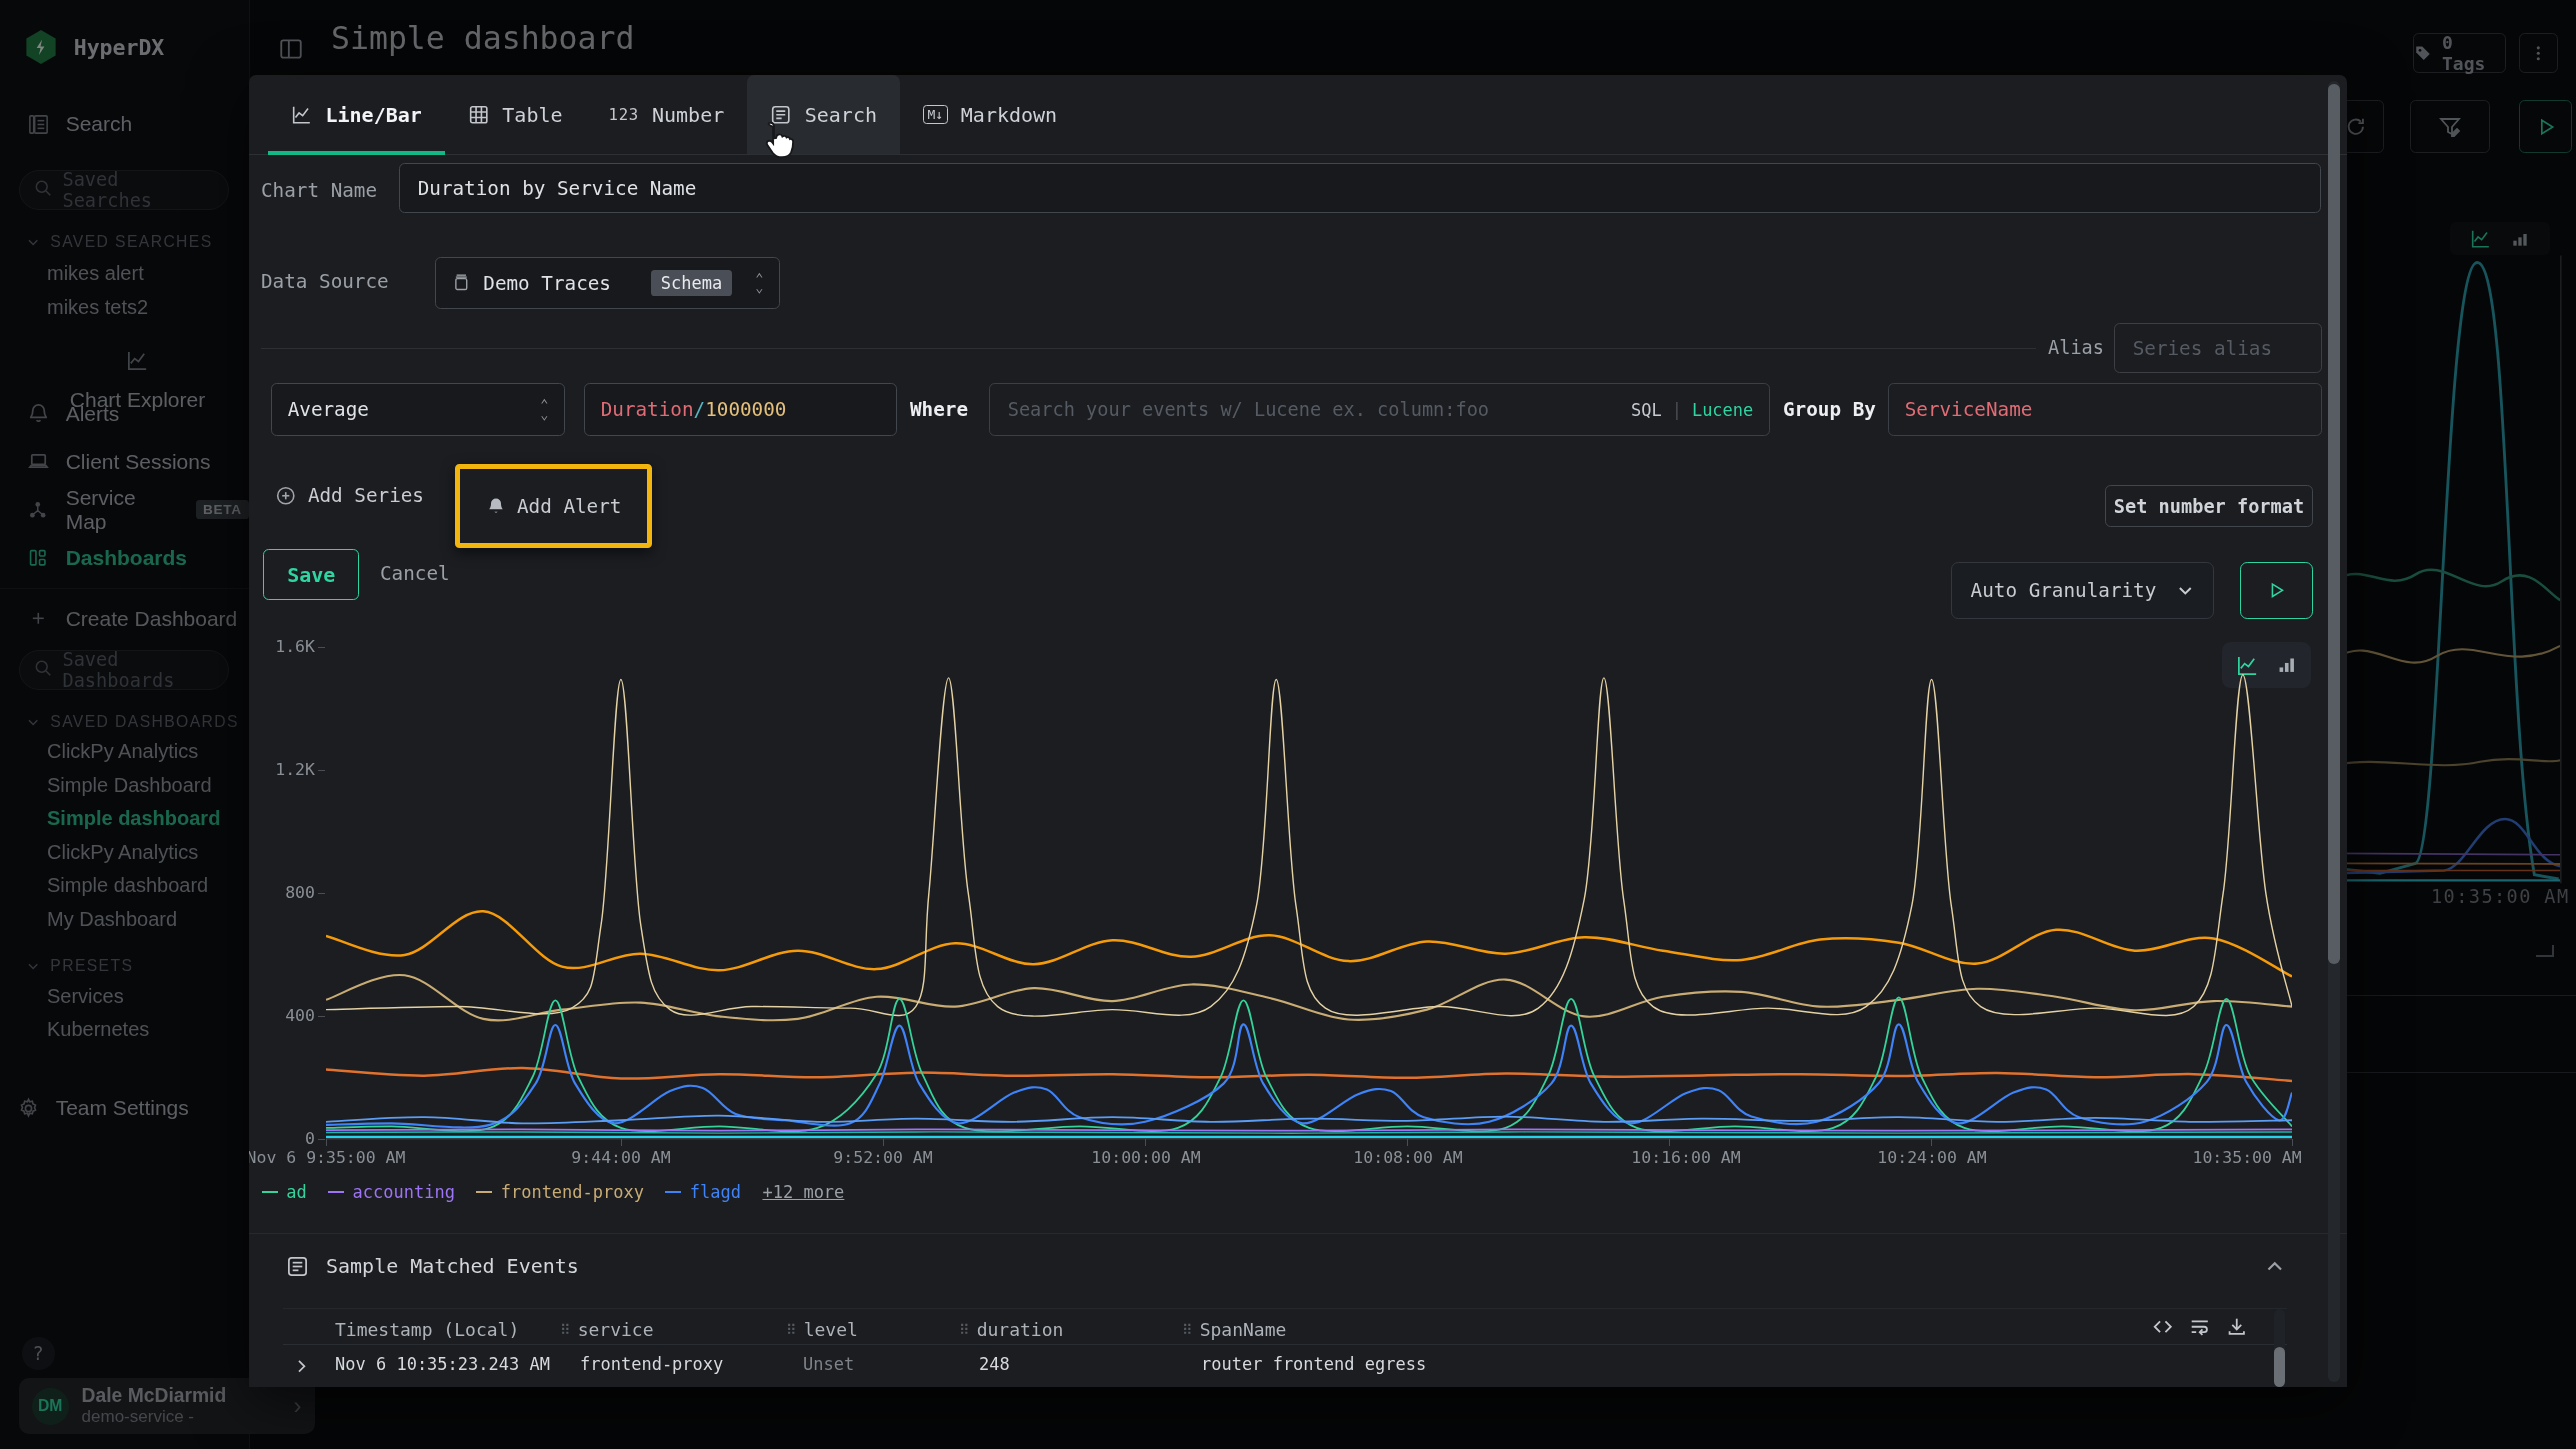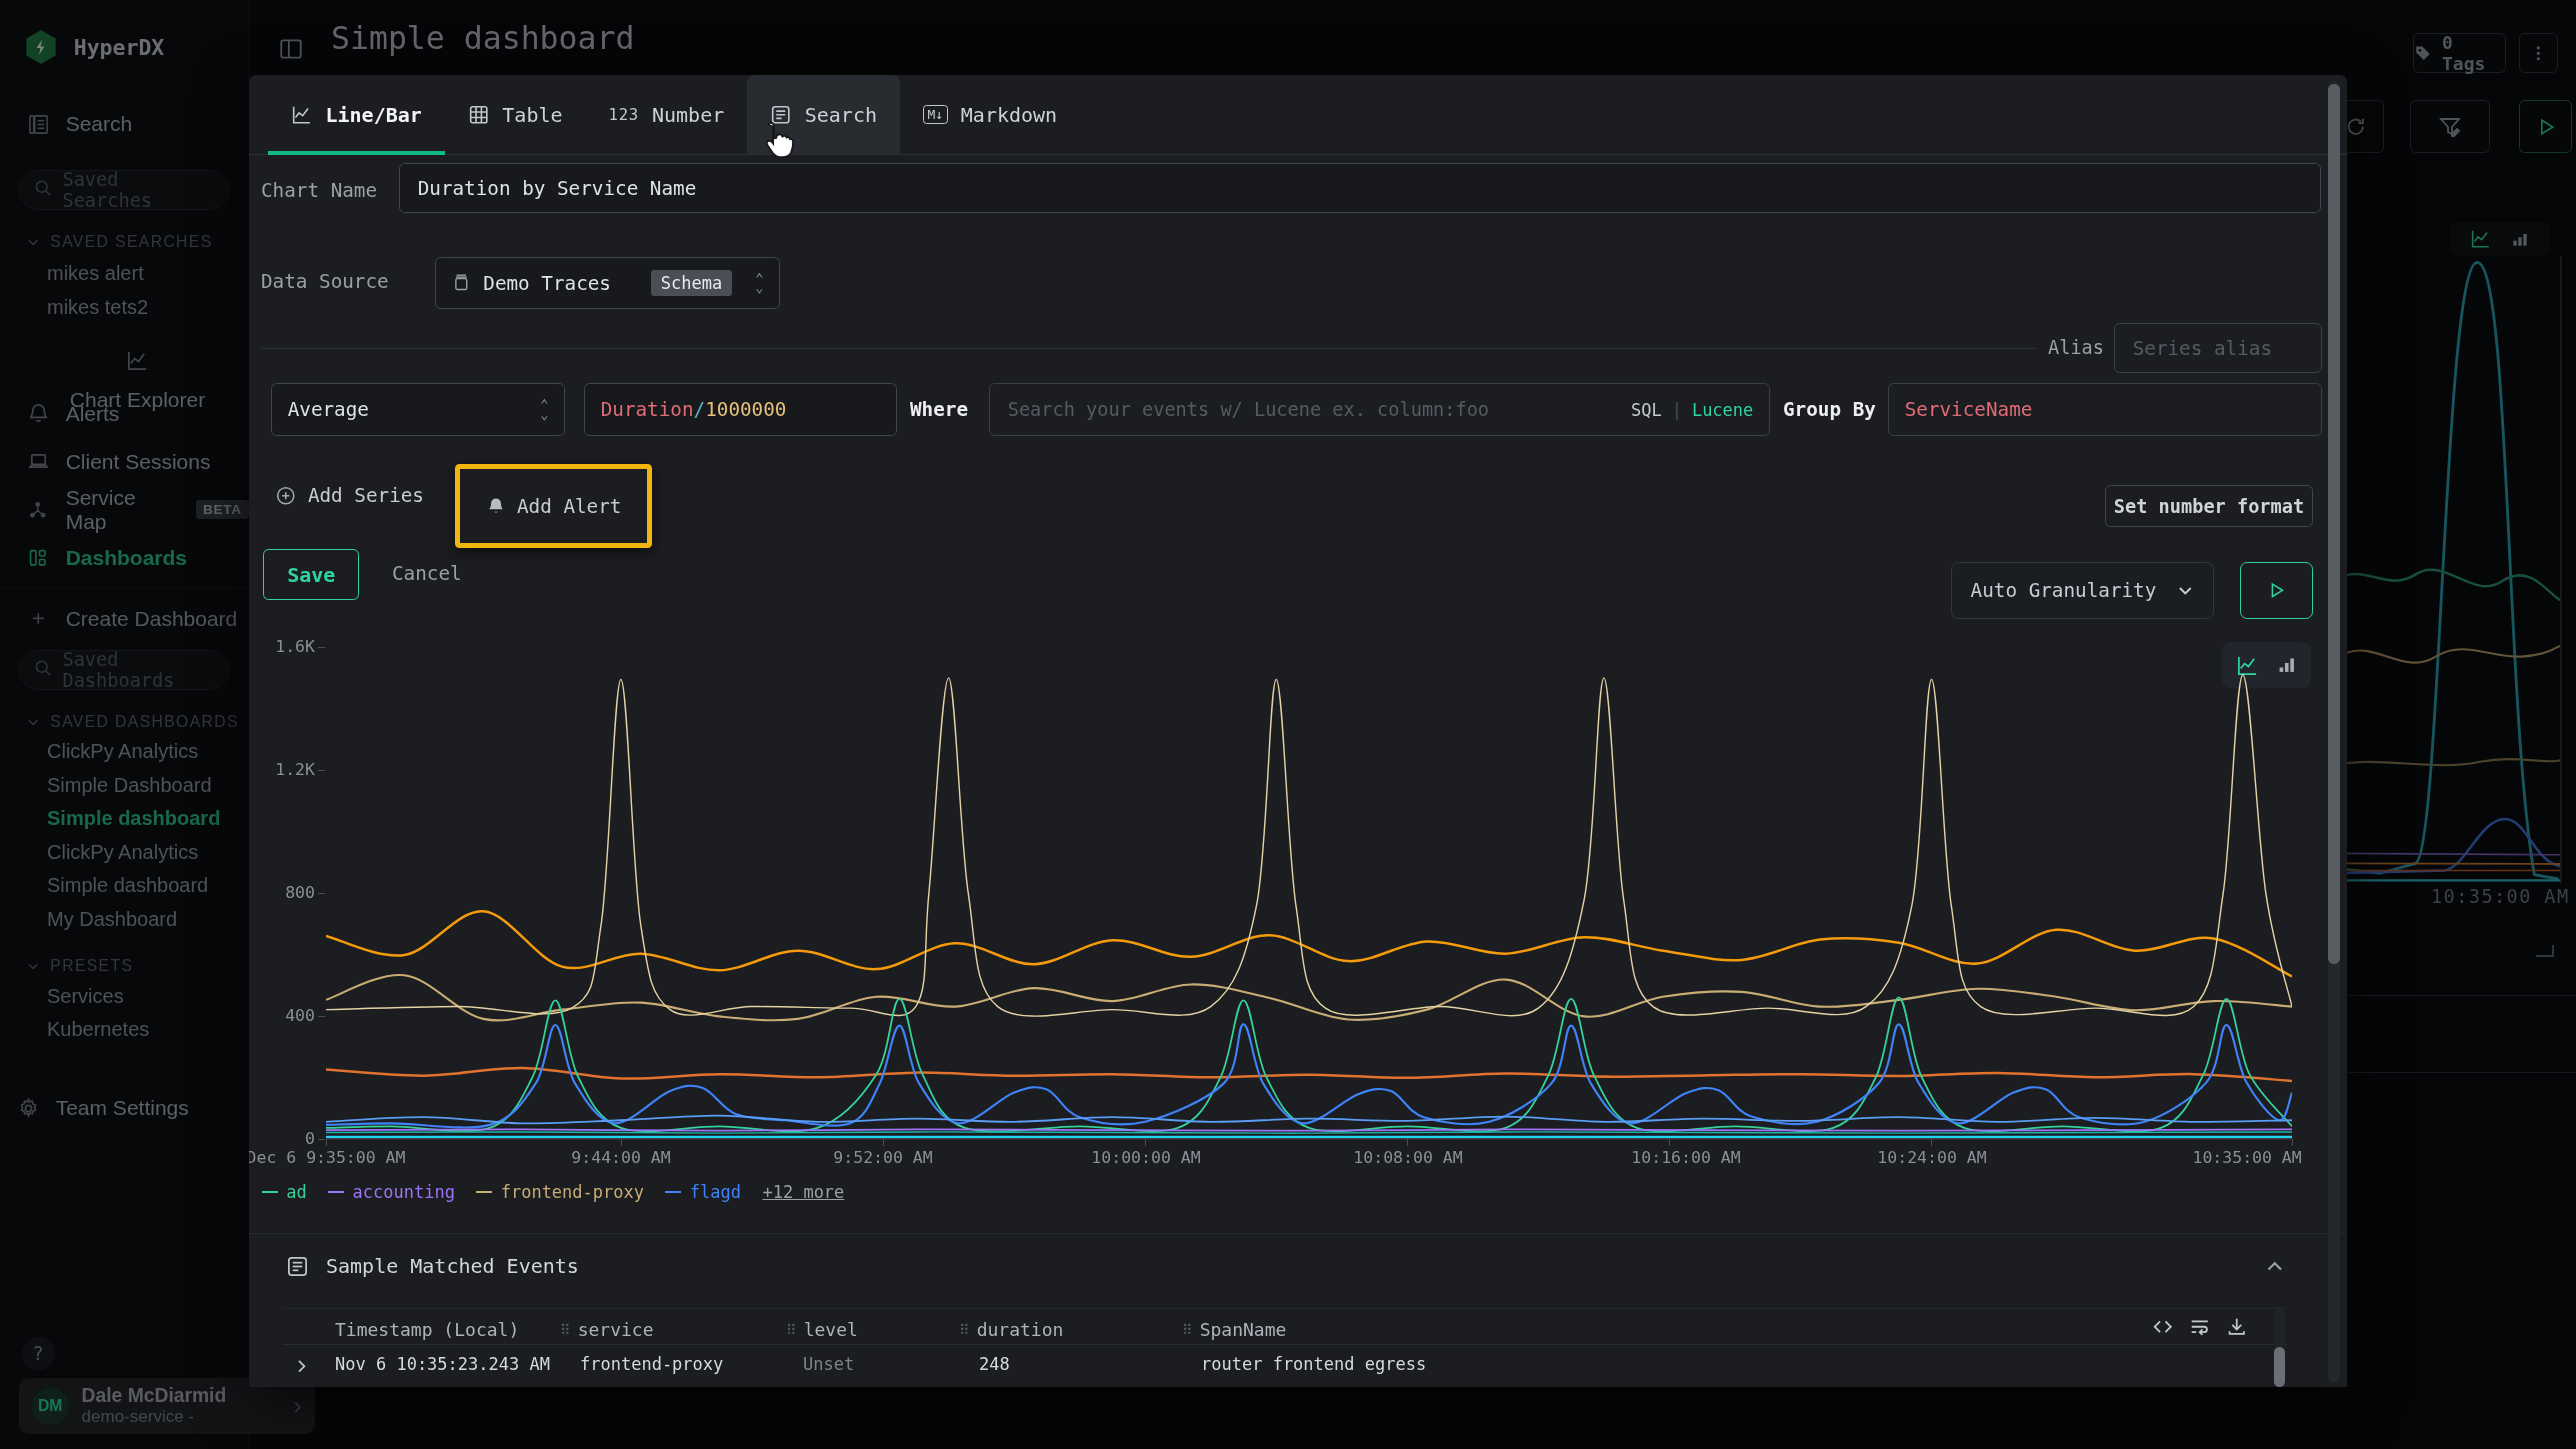--- a/index.html
+++ b/index.html
@@ -57,21 +57,21 @@
   .finput.ghost{background:transparent;border-color:#3c4046;}
   .badge{background:#4a4f57;color:#e8eaee;border-radius:3.6px;font-size:17px;padding:2.9px 10px;}
   .chev2{display:flex;flex-direction:column;line-height:9.3px;color:#8a8f96;font-size:13.6px;margin-left:10px;}
   .tok-field{color:#e06c75;} .tok-op{color:#56b6c2;} .tok-num{color:#e5c07b;}
   .lang{margin-left:auto;font-size:17px;color:#c6cad0;display:flex;gap:10px;align-items:center;}
   .lang .sep{color:#4a4e54;} .lang .lucene{color:#2fd4a0;}
   .text-btn{position:absolute;display:flex;align-items:center;gap:11.4px;color:#c9ccd2;font-size:19.3px;}
   .text-btn .ic{color:#a0a5ac;display:flex;}
   #alert-box{position:absolute;left:206px;top:389px;width:197px;height:84px;border:5.7px solid #f2b50d;border-radius:4.3px;box-shadow:0 4.3px 13px rgba(0,0,0,.55);box-sizing:border-box;display:flex;align-items:center;justify-content:center;}
   #btn-save{position:absolute;left:14.3px;top:474px;width:94px;height:49px;border:1.4px solid #2fd4a0;border-radius:5.7px;color:#2fd4a0;font-size:20px;font-weight:bold;display:flex;align-items:center;justify-content:center;}
-  #btn-cancel{position:absolute;left:143px;top:487px;color:#9ba0a7;font-size:19.3px;}
+  #btn-cancel{position:absolute;left:131px;top:487px;color:#9ba0a7;font-size:19.3px;}
   #btn-format{position:absolute;left:1856px;top:410px;width:208px;height:42px;border:1.4px solid #42464d;border-radius:5.7px;color:#d0d3d8;font-size:18.6px;font-weight:bold;display:flex;align-items:center;justify-content:center;box-sizing:border-box;}
   #granularity{position:absolute;left:1702px;top:487px;width:263px;height:57px;background:#1a1d21;border:1.4px solid #34383e;border-radius:7.2px;display:flex;align-items:center;justify-content:space-between;padding:0 18.6px;box-sizing:border-box;color:#c9ccd2;font-size:19.3px;}
   #btn-run{position:absolute;left:1991px;top:487px;width:73px;height:57px;border:1.4px solid #2fd4a0;border-radius:7.2px;display:flex;align-items:center;justify-content:center;box-sizing:border-box;}
   #chart-block{position:absolute;left:0;top:572px;width:2098px;height:544px;}
   #chart-toggle{position:absolute;left:1973px;top:-5px;width:89px;height:46px;background:#22262c;border-radius:8.6px;display:flex;align-items:center;justify-content:center;gap:17px;}
   #chart-svg{position:absolute;left:77px;top:0;overflow:hidden;}
   .ytick{position:absolute;right:2032px;width:62px;text-align:right;color:#8a8f96;font-size:16.5px;}
   .ymark{position:absolute;left:69px;width:7.2px;height:1.4px;background:#4a4e54;}
   .xtick{position:absolute;top:501px;color:#8a8f96;font-size:16.5px;white-space:nowrap;transform:translateX(-50%);}
   .xtick.last{transform:translateX(-92%);}
@@ -495,21 +495,21 @@
         <div class="ytick" style="top: 359px;">400</div>
         <div class="ymark" style="top: 369px;"></div>
         <div class="ytick" style="top: 236px;">800</div>
         <div class="ymark" style="top: 246px;"></div>
         <div class="ytick" style="top: 113px;">1.2K</div>
         <div class="ymark" style="top: 123px;"></div>
         <div class="ytick" style="top: -10px;">1.6K</div>
         <div class="ymark" style="top: 0px;"></div>
       </div>
     <div id="x-axis">
-        <div class="xtick" style="left: 77px;">Dec 6 9:35:00 AM</div>
+        <div class="xtick" style="left: 77px;">Nov 6 9:35:00 AM</div>
         <div class="xmark" style="left: 77px;"></div>
         <div class="xtick" style="left: 372px;">9:44:00 AM</div>
         <div class="xmark" style="left: 372px;"></div>
         <div class="xtick" style="left: 634px;">9:52:00 AM</div>
         <div class="xmark" style="left: 634px;"></div>
         <div class="xtick" style="left: 897px;">10:00:00 AM</div>
         <div class="xmark" style="left: 896px;"></div>
         <div class="xtick" style="left: 1159px;">10:08:00 AM</div>
         <div class="xmark" style="left: 1158px;"></div>
         <div class="xtick" style="left: 1421px; margin-left: 16px;">10:16:00 AM</div>

